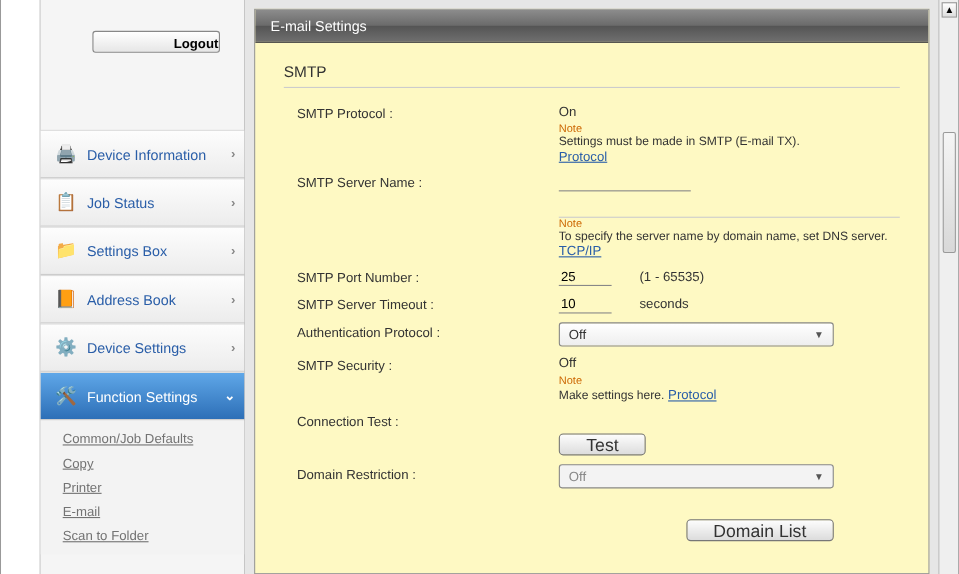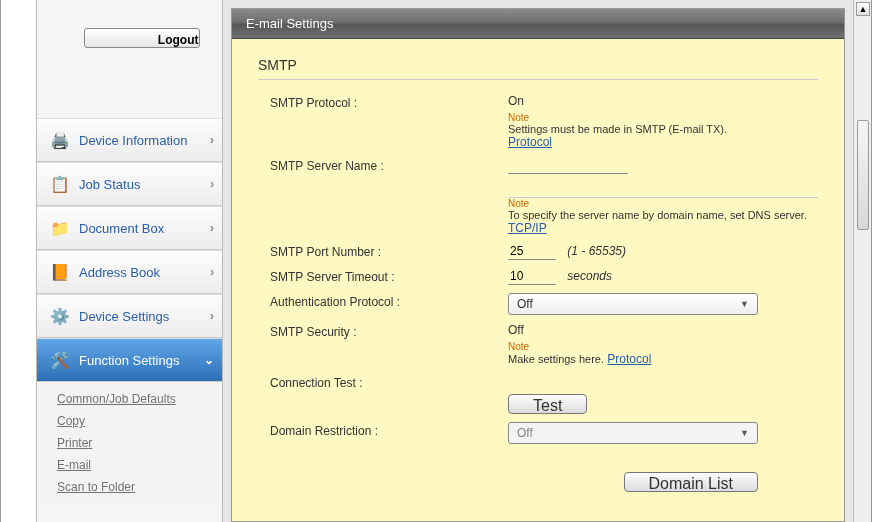--- a/index.html
+++ b/index.html
@@ -160,21 +160,21 @@
   }
   .text-input {
     border: none;
     border-bottom: 1px solid #888;
     font-size: 12px;
     padding: 1px 2px;
     background: transparent;
   }
   .text-input.short { width: 48px; }
   .text-input.med { width: 120px; }
-  .unit { margin-left: 8px; color:#333;font-style:italic; }
+  .unit { margin-left: 22px; color:#333; }
   .select {
     width: 250px;
     height: 22px;
     border: 1px solid #888;
     border-radius: 3px;
     background: linear-gradient(#fff,#eee);
     display: flex;
     align-items: center;
     justify-content: space-between;
     padding: 0 8px;
@@ -249,21 +249,21 @@
       <span class="nav-label">Device Information</span>
       <span class="nav-chevron">›</span>
     </div>
     <div class="nav-item">
       <span class="nav-icon">📋</span>
       <span class="nav-label">Job Status</span>
       <span class="nav-chevron">›</span>
     </div>
     <div class="nav-item">
       <span class="nav-icon">📁</span>
-      <span class="nav-label">Document Box</span>
+      <span class="nav-label">Settings Box</span>
       <span class="nav-chevron">›</span>
     </div>
     <div class="nav-item">
       <span class="nav-icon">📙</span>
       <span class="nav-label">Address Book</span>
       <span class="nav-chevron">›</span>
     </div>
     <div class="nav-item">
       <span class="nav-icon">⚙️</span>
       <span class="nav-label">Device Settings</span>

